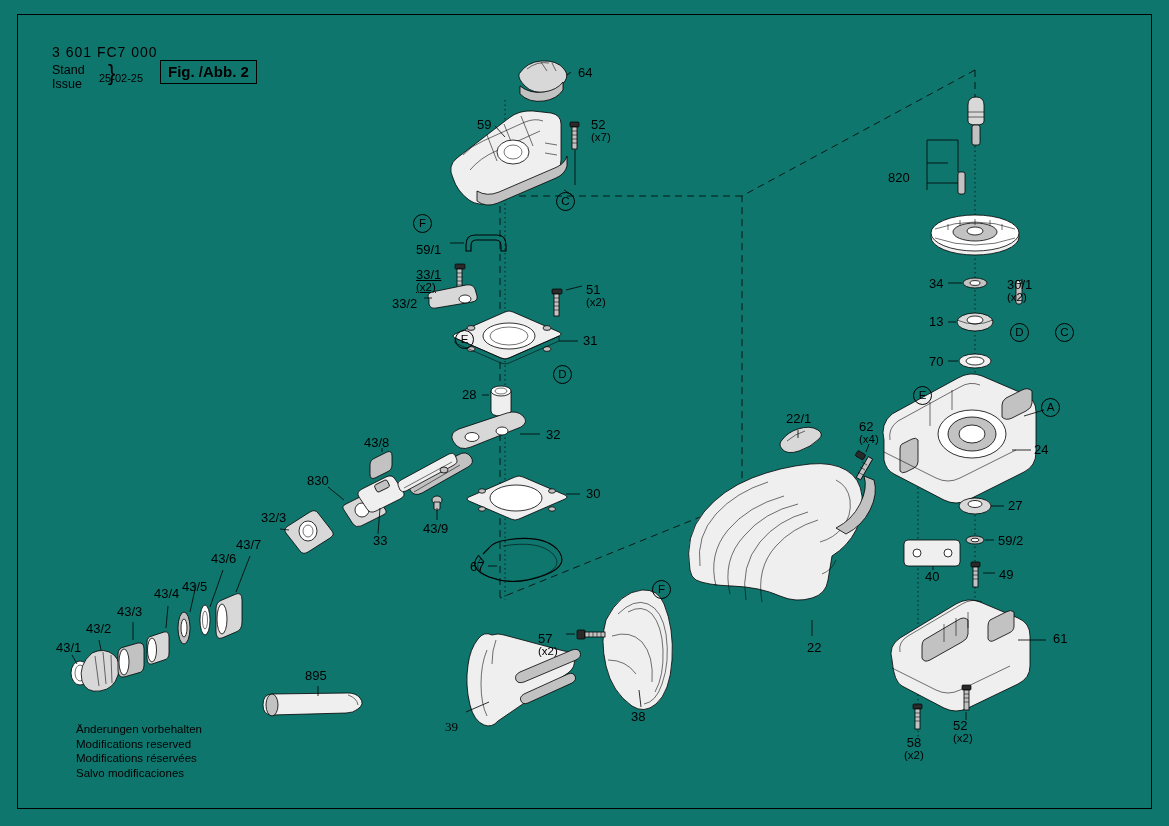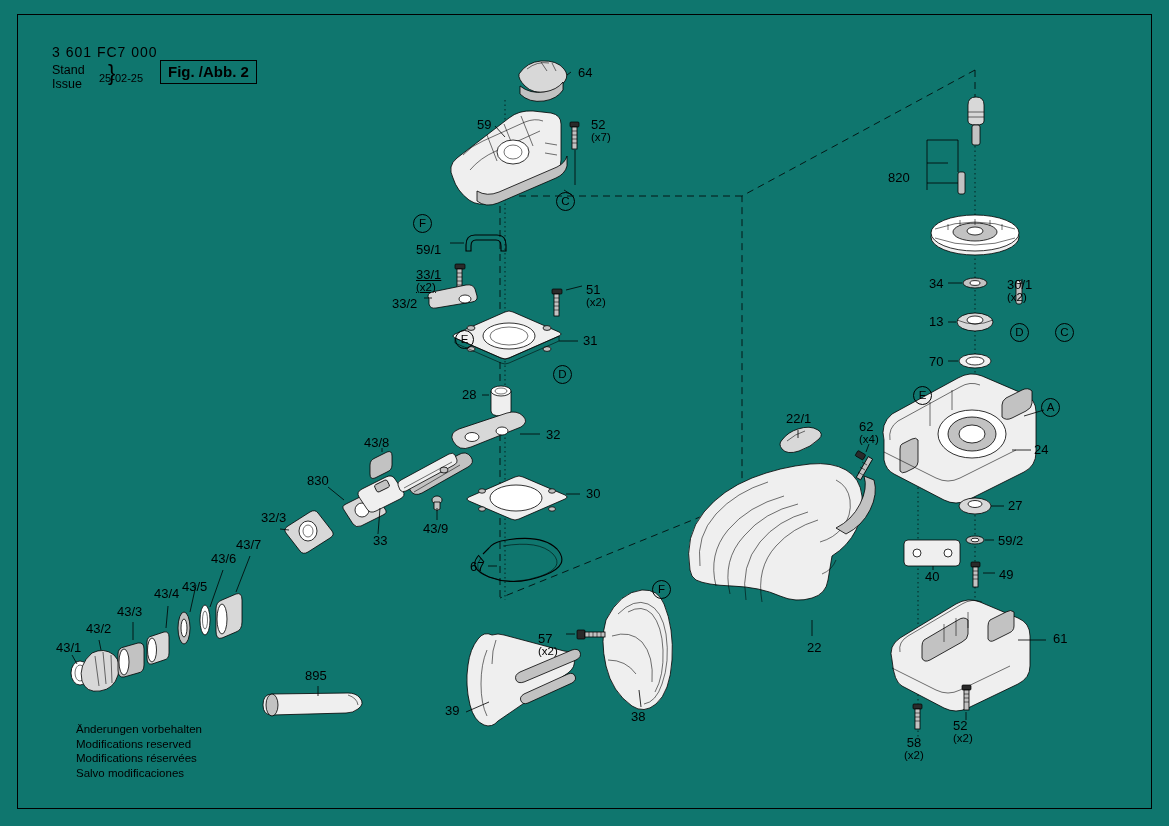--- a/index.html
+++ b/index.html
@@ -476,21 +476,21 @@
   </div>
   <div class="lbl" style="left:86px;top:622px;">
     <span>43/2</span>
   </div>
   <div class="lbl" style="left:56px;top:641px;">
     <span>43/1</span>
   </div>
   <div class="lbl" style="left:305px;top:669px;">
     <span>895</span>
   </div>
-  <div class="lbl" style="left:445px;top:704px;">
+  <div class="lbl" style="left:445px;top:720px;font-family:Liberation Serif, serif;">
     <span>39</span>
   </div>
   <div class="lbl" style="left:631px;top:710px;">
     <span>38</span>
   </div>
   <div class="lbl" style="left:538px;top:632px;">
     <span>57</span><span class="sub">(x2)</span>
   </div>
   <div class="lbl" style="left:807px;top:641px;">
     <span>22</span>

